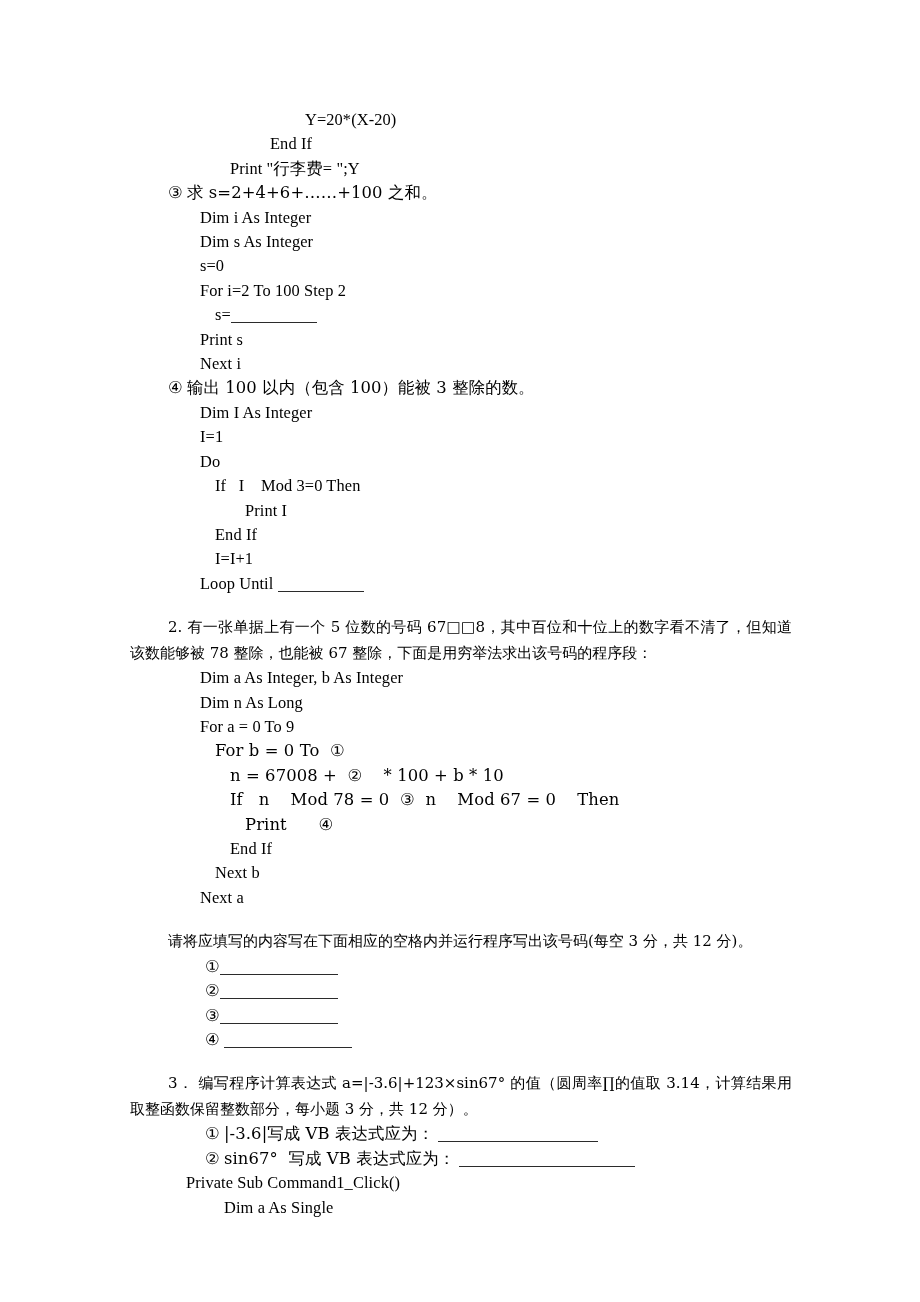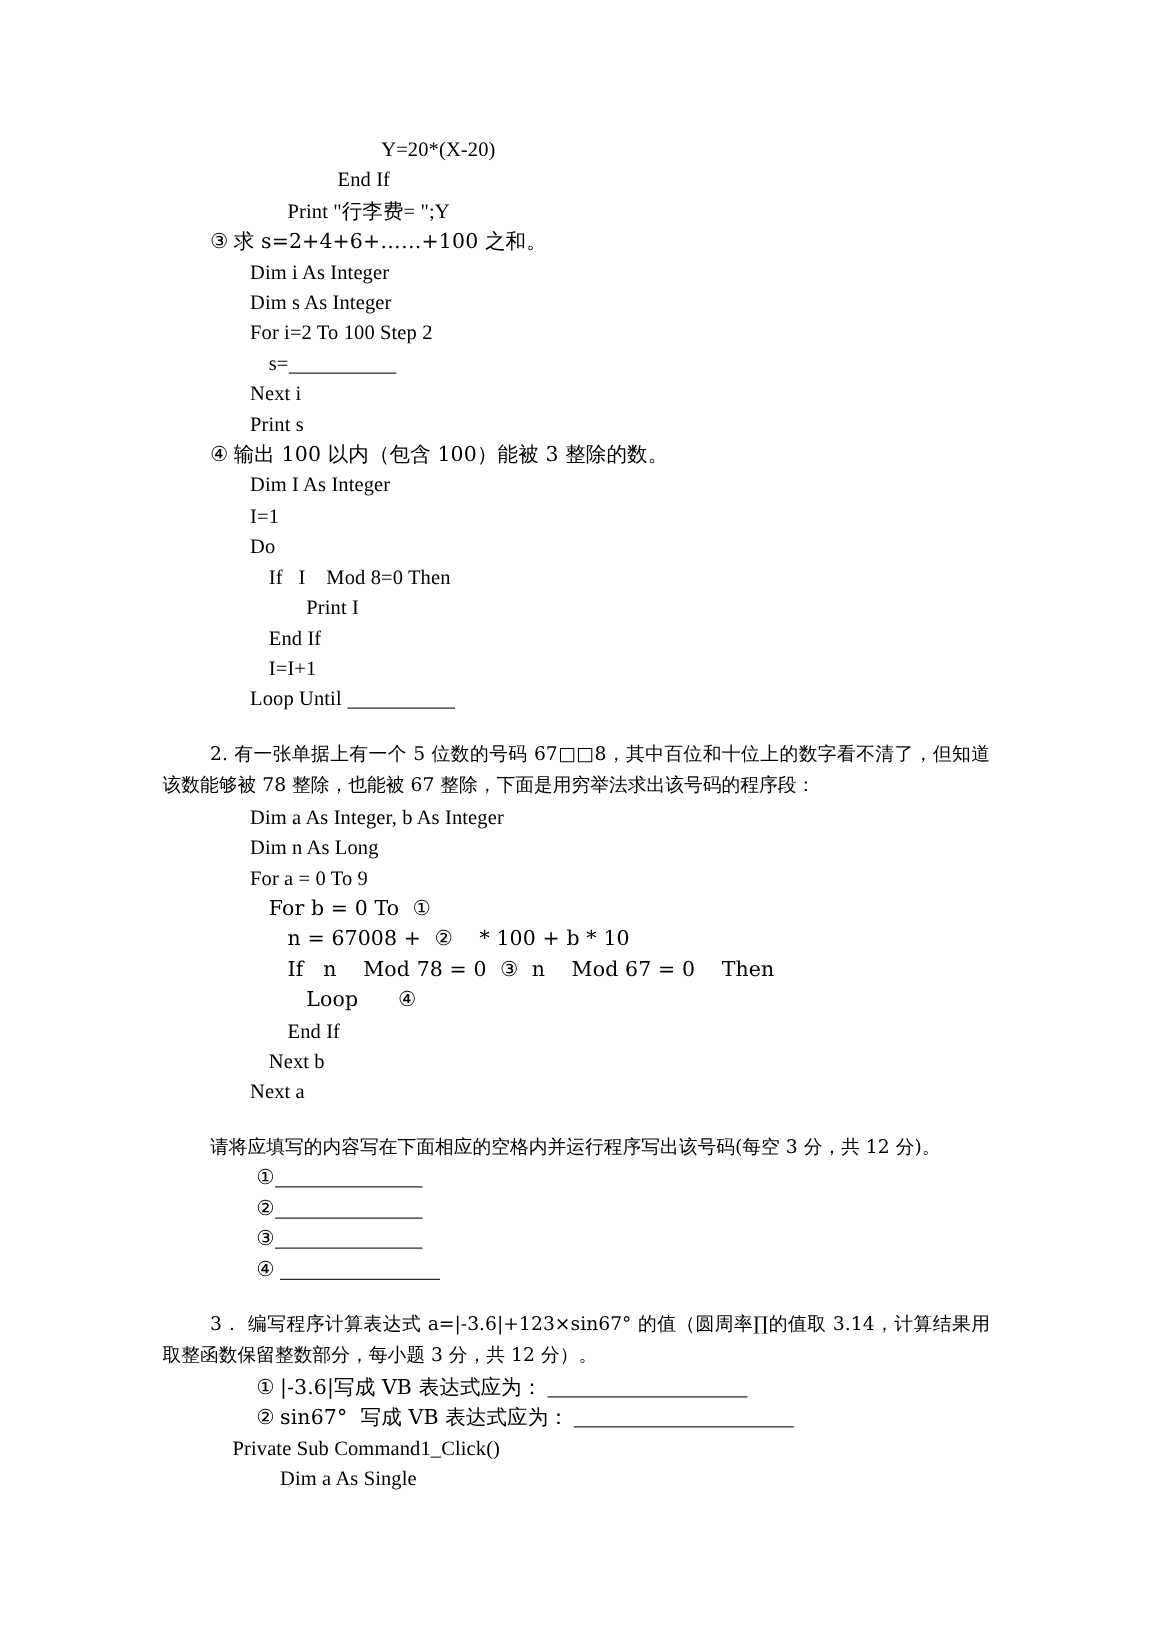--- a/index.html
+++ b/index.html
@@ -86,44 +86,45 @@
 <div class="page">
   <div class="content">
 
     <div class="line center-ish">Y=20*(X-20)</div>
     <div class="line center-ish2">End If</div>
     <div class="line center-ish3">Print "行李费= ";Y</div>
 
     <div class="line i-mark"><span class="circ">③</span> <span class="cn">求 s=2+4+6+……+100 之和。</span></div>
     <div class="line i-code">Dim i As Integer</div>
     <div class="line i-code">Dim s As Integer</div>
+    <div class="line i-code">s=0</div>
     <div class="line i-code">For i=2 To 100 Step 2</div>
     <div class="line i-code1"><span>s=</span><span class="blank-rule bl-short"></span></div>
+    <div class="line i-code">Print s</div>
     <div class="line i-code">Next i</div>
-    <div class="line i-code">Print s</div>
 
     <div class="line i-mark"><span class="circ">④</span> <span class="cn">输出 100 以内（包含 100）能被 3 整除的数。</span></div>
     <div class="line i-code">Dim I As Integer</div>
     <div class="line i-code">I=1</div>
     <div class="line i-code">Do</div>
-    <div class="line i-code1">If   I    Mod 8=0 Then</div>
+    <div class="line i-code1">If   I    Mod 3=0 Then</div>
     <div class="line i-code3">Print I</div>
     <div class="line i-code1">End If</div>
     <div class="line i-code1">I=I+1</div>
     <div class="line i-code"><span>Loop Until </span><span class="blank-rule bl-short"></span></div>
 
     <p class="para cn indent"><span>2.</span> <span>有一张单据上有一个 5 位数的号码 67□□8，其中百位和十位上的数字看不清了，但</span><span>知道该数能够被 78 整除，也能被 67 整除，下面是用穷举法求出该号码的程序段：</span></p>
 
     <div class="line i-code">Dim a As Integer, b As Integer</div>
     <div class="line i-code">Dim n As Long</div>
     <div class="line i-code">For a = 0 To 9</div>
     <div class="line i-code1 circ">For b = 0 To  ①</div>
     <div class="line i-code2 circ">n = 67008 +  ②    * 100 + b * 10</div>
     <div class="line i-code2 circ">If   n    Mod 78 = 0  ③  n    Mod 67 = 0    Then</div>
-    <div class="line i-code3 circ">Loop      ④</div>
+    <div class="line i-code3 circ">Print      ④</div>
     <div class="line i-code2">End If</div>
     <div class="line i-code1">Next b</div>
     <div class="line i-code">Next a</div>
 
     <p class="para cn indent">请将应填写的内容写在下面相应的空格内并运行程序写出该号码(每空 3 分，共 12 分)。</p>
 
     <div class="line i-blank"><span class="circ">①</span><span class="blank-rule bl-ans"></span></div>
     <div class="line i-blank"><span class="circ">②</span><span class="blank-rule bl-ans"></span></div>
     <div class="line i-blank"><span class="circ">③</span><span class="blank-rule bl-ans"></span></div>
     <div class="line i-blank"><span class="circ">④</span> <span class="blank-rule bl-ans4"></span></div>

